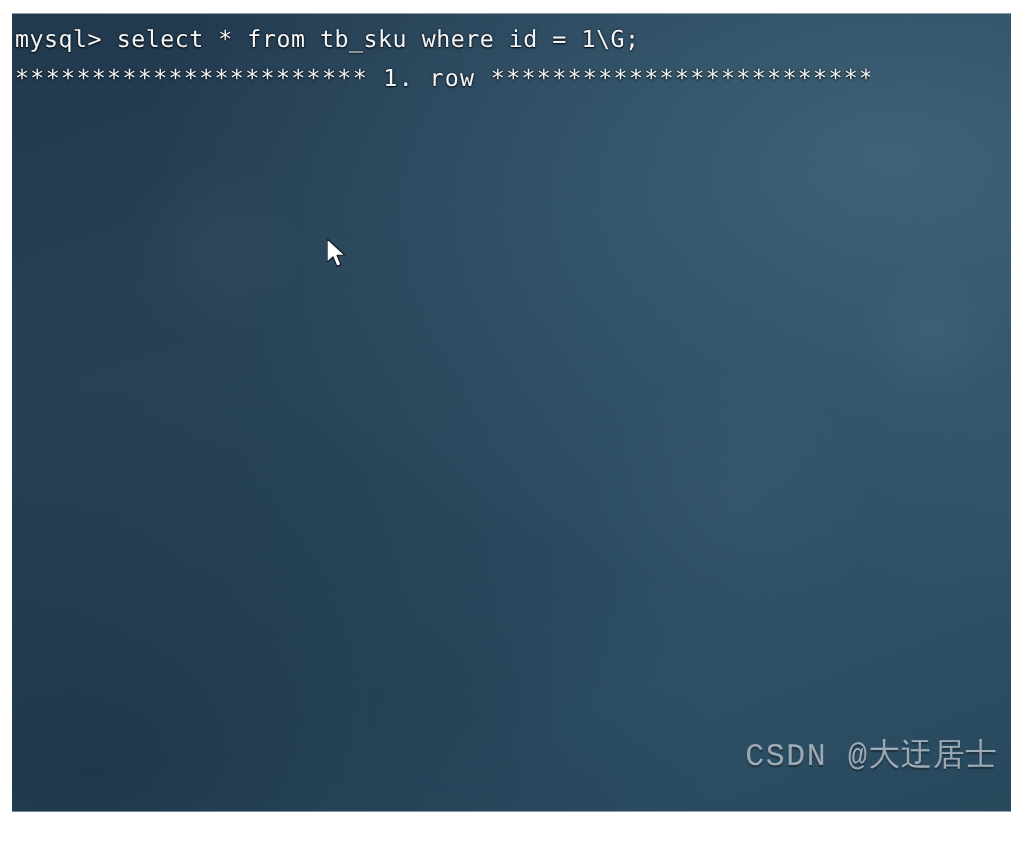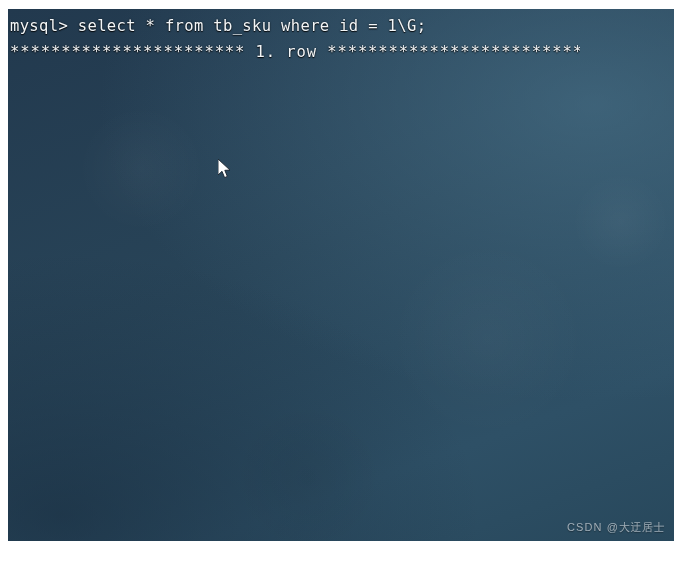--- a/index.html
+++ b/index.html
@@ -95,24 +95,24 @@
     width: 14px;
     height: 21px;
     z-index: 9;
     pointer-events: none;
   }
 
   
   #watermark {
     position: absolute;
     right: 9px;
-    bottom: 6px;
+    bottom: 24px;
     z-index: 8;
-    font-family: Liberation Sans, sans-serif;
-    font-size: 11px;
+    font-family: Liberation Mono, monospace;
+    font-size: 21px;
     letter-spacing: 1.1px;
     color: rgba(232,238,242,0.62);
     white-space: nowrap;
     text-shadow: 0 1px 1px rgba(0,0,0,0.35);
   }
   #watermark .wm-cjk {
     letter-spacing: 0.5px;
   }
 </style>
 </head>

